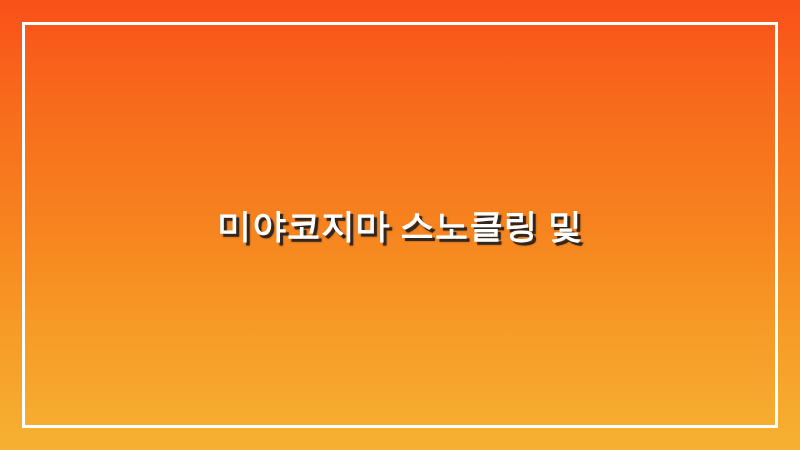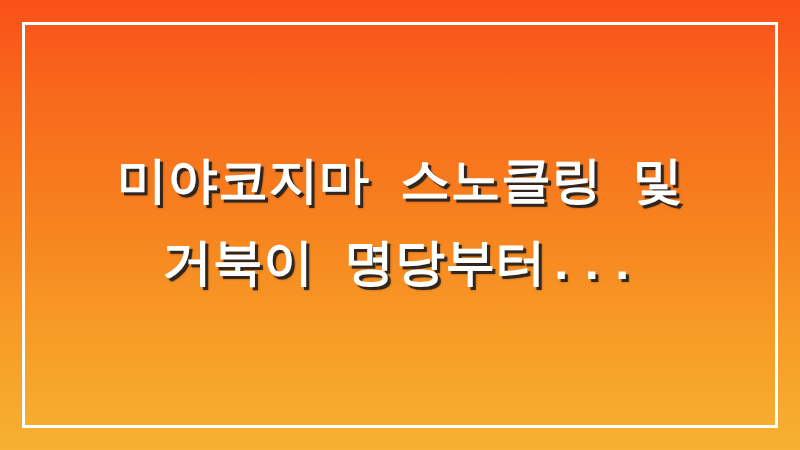--- a/index.html
+++ b/index.html
@@ -52,37 +52,35 @@
     padding: 0 46px;
     box-sizing: border-box;
   }
 
   .title-line {
     display: block;
     width: 100%;
     text-align: center;
     color: #ffffff;
     font-weight: bold;
-    font-size: 50px;
+    font-size: 34px;
     line-height: 82px;
     letter-spacing: 0.5px;
     white-space: nowrap;
     text-shadow:
       3px 3px 0 rgba(38, 32, 30, 0.88),
       3px 3px 2px rgba(38, 32, 30, 0.55);
-    font-family: Liberation Mono, monospace;
   }
 
   #title-line-1 { margin-top: 0; }
 </style>
 </head>
 <body>
 
 <div id="thumbnail-card">
 
   <div id="border-frame"></div>
 
   <div id="title-block">
     <span id="title-line-1" class="title-line">미야코지마 스노클링 및</span>
-    <span id="title-line-3" class="title-line">거북이 명당부터...</span>
   </div>
 
 </div>
 
 </body></html>

